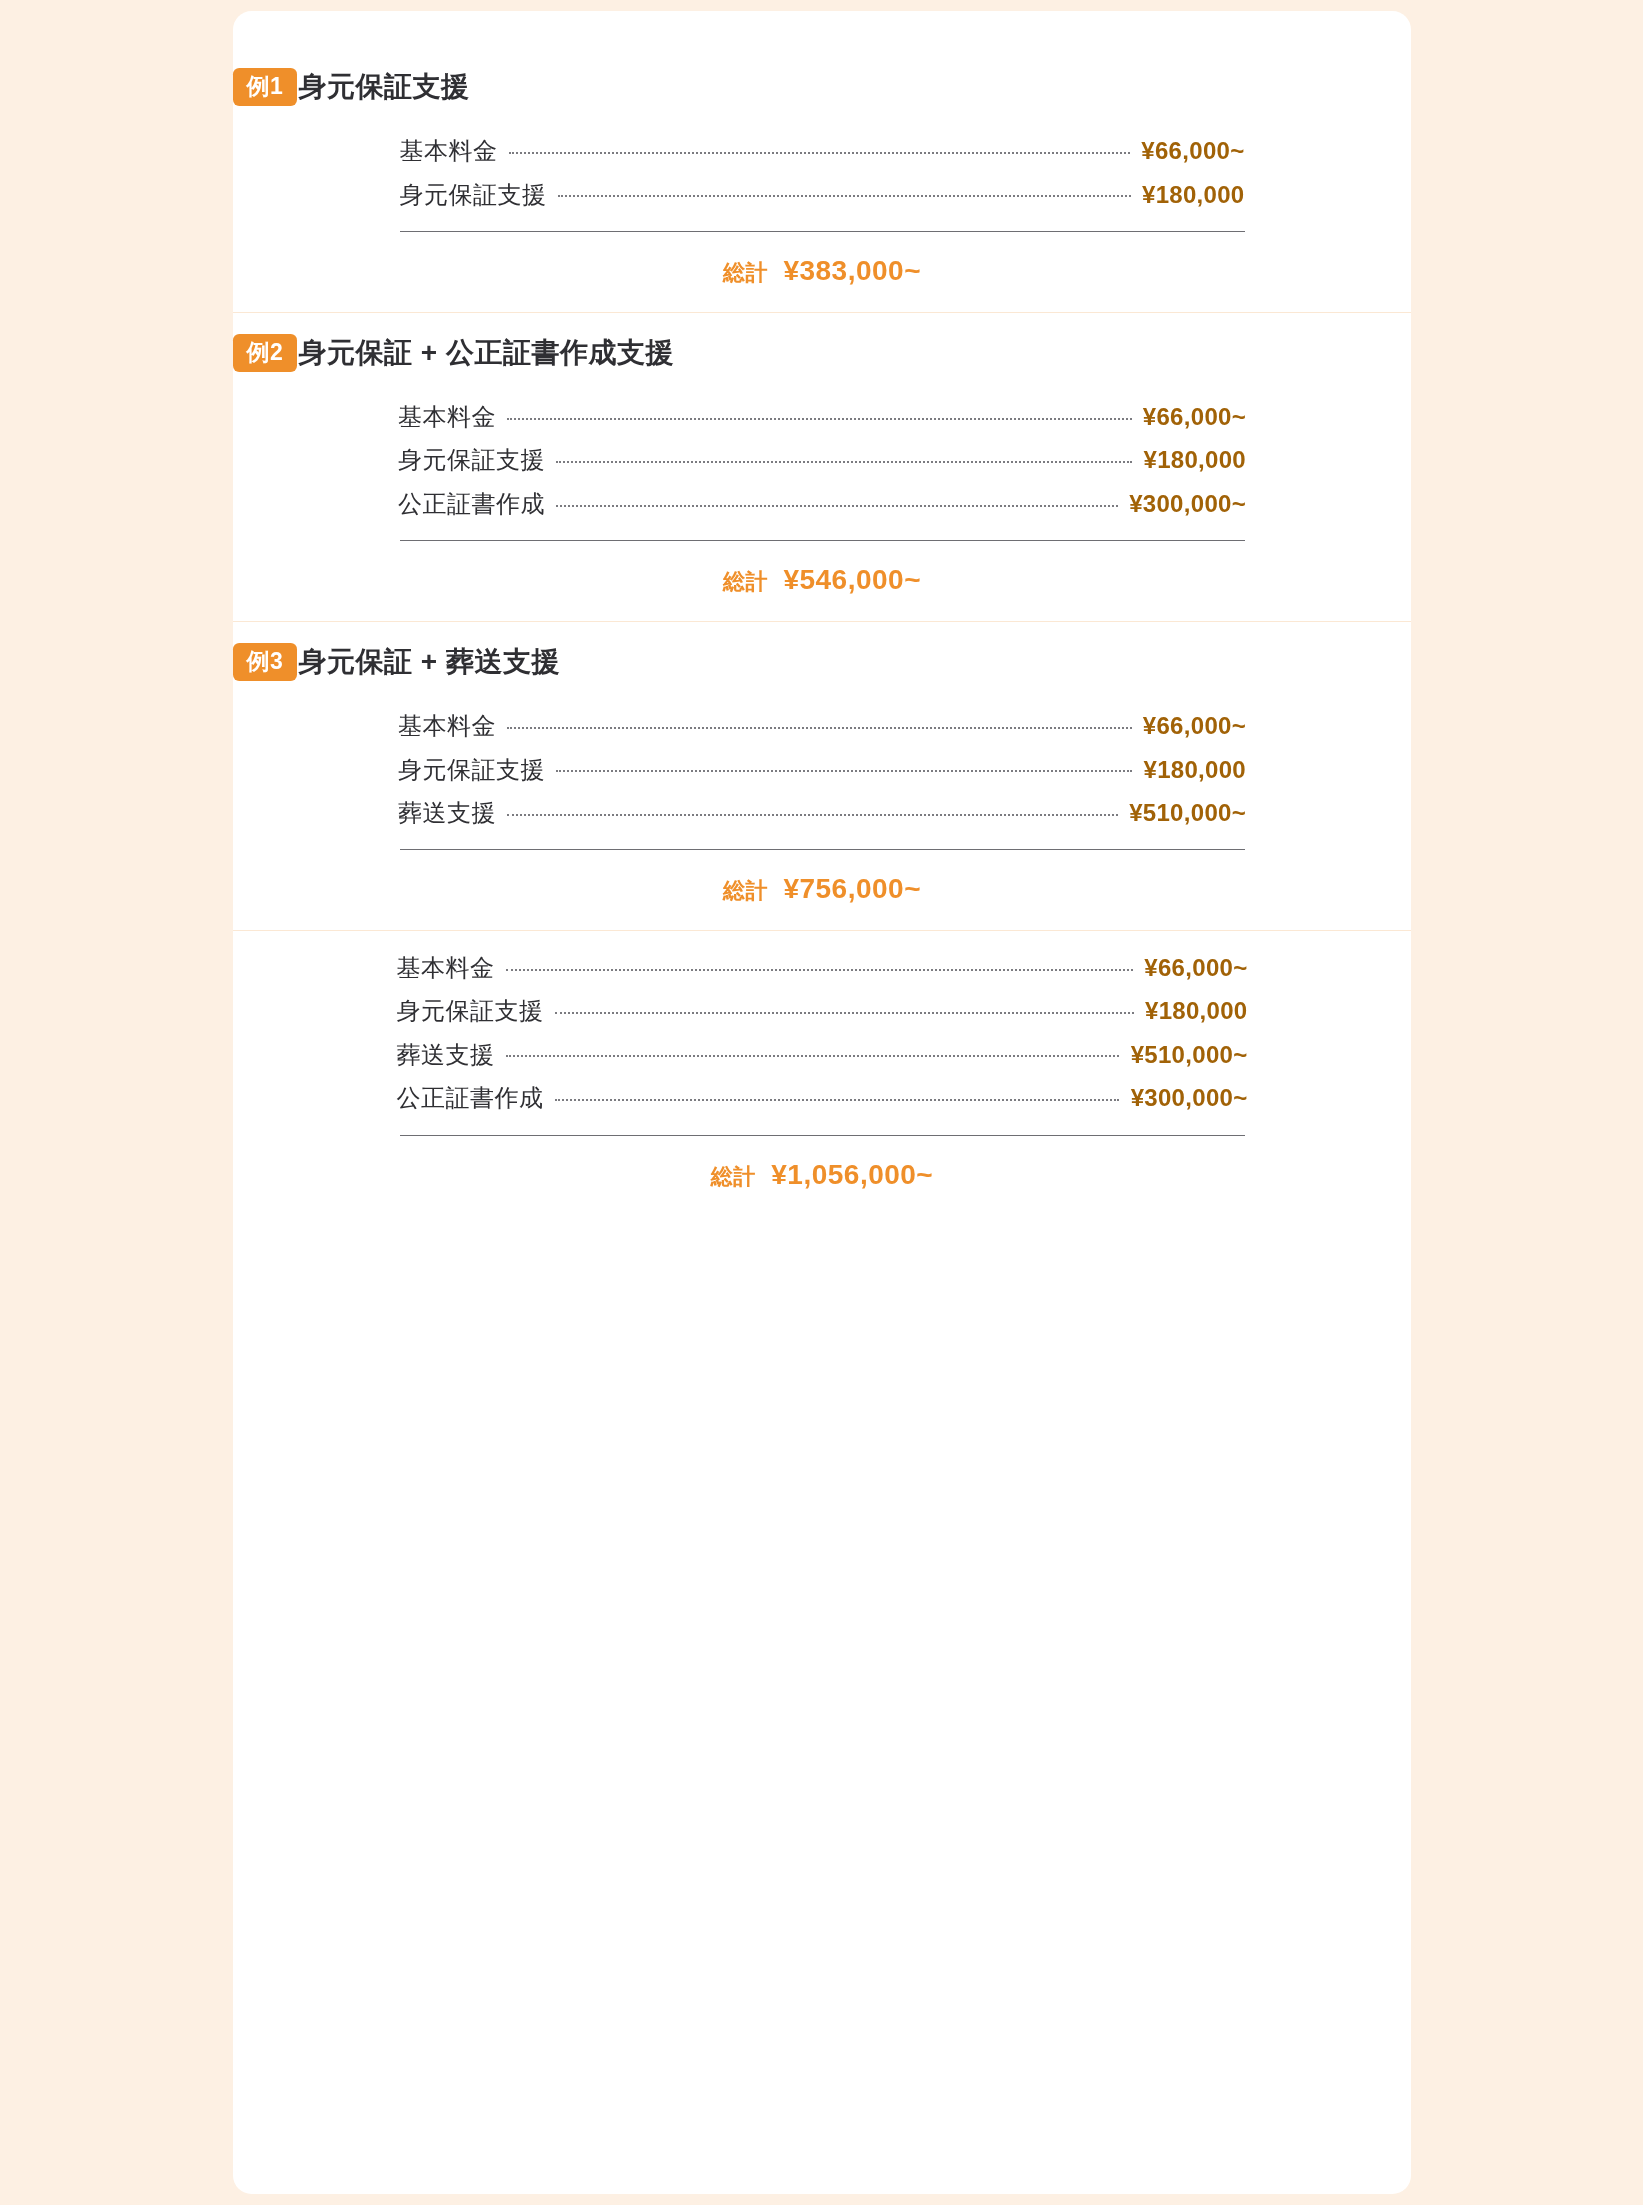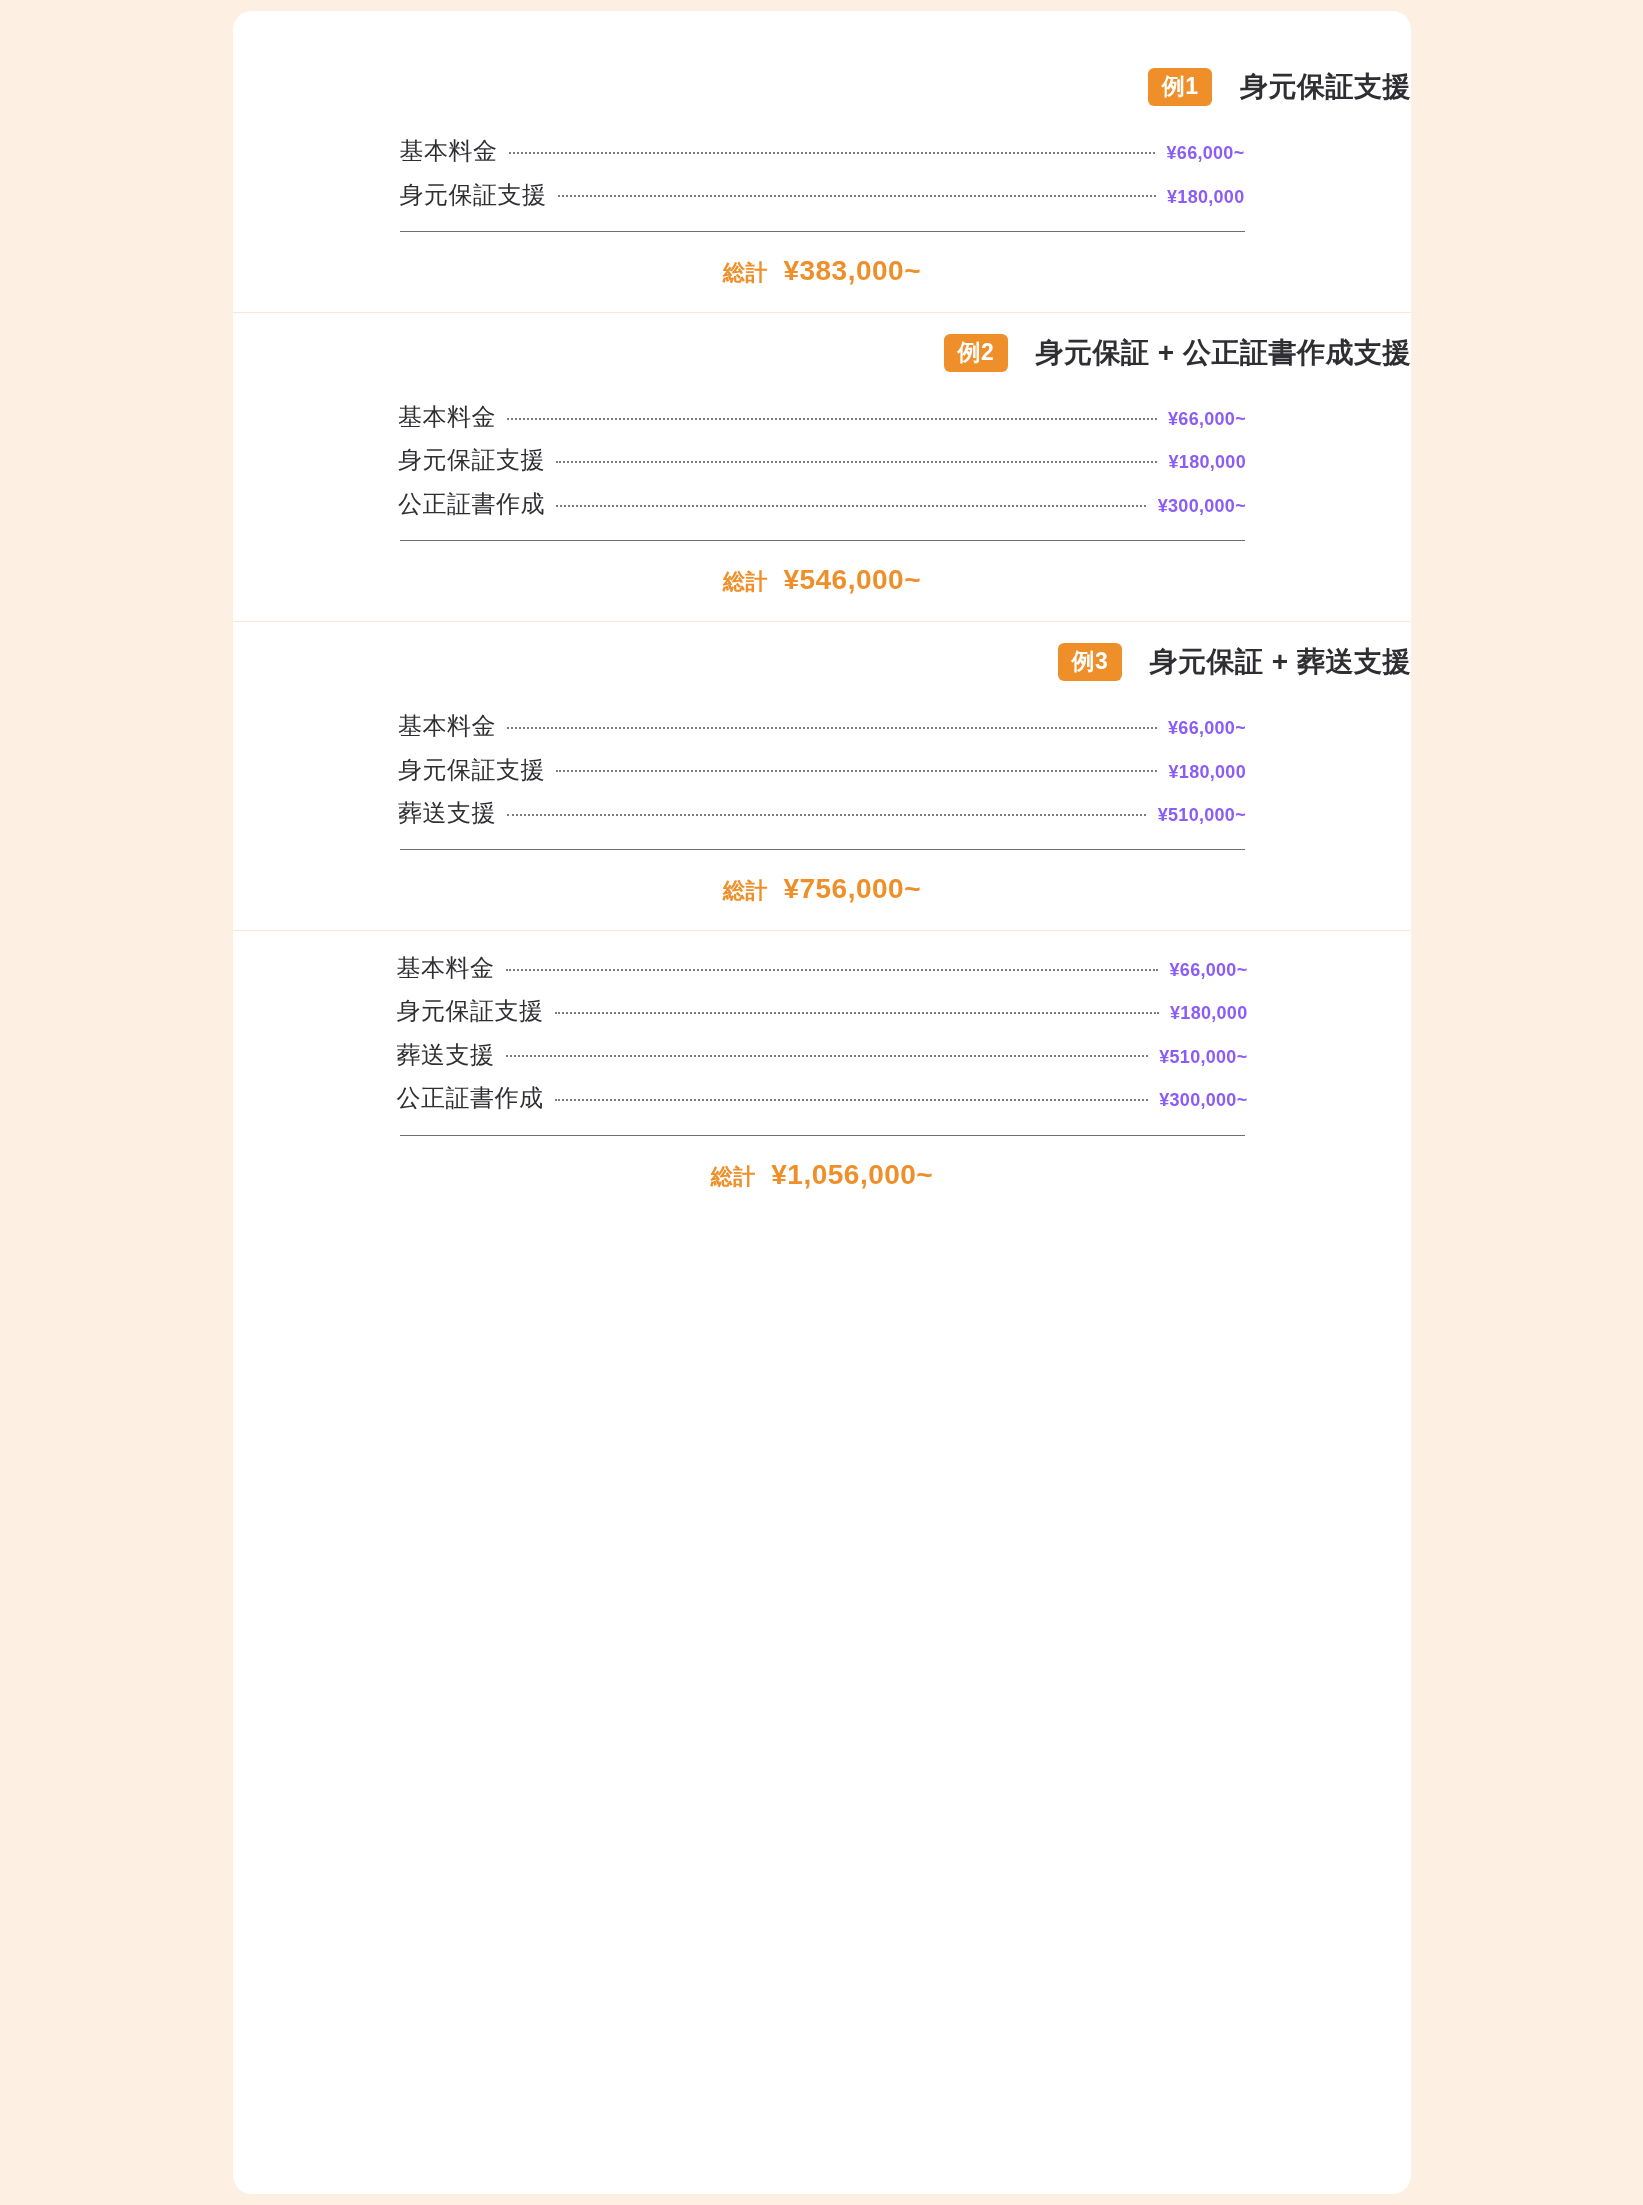--- a/index.html
+++ b/index.html
@@ -31,22 +31,22 @@
   }
   .example {
     padding: 20.6px 0 24px 0;
   }
   .example + .example {
     border-top: 1.5px solid #fbe8d4;
   }
   .ex-header {
     display: flex;
     align-items: center;
-    justify-content: flex-end;
-    gap: 28px;
+    justify-content: flex-start;
+    gap: 2px;
     margin-bottom: 29px;
   }
   .badge {
     background: #ef8f2a;
     color: #ffffff;
     font-size: 23px;
     font-weight: bold;
     border-radius: 6.2px;
     padding: 7.2px 13.4px 8.2px 13.4px;
     line-height: 1;
@@ -77,24 +77,24 @@
   }
   .row .dots {
     flex: 1 1 auto;
     margin: 0 11.3px;
     position: relative;
     top: -5.2px;
     border-bottom: 2.6px dotted #7b7b80;
     height: 0.5px;
   }
   .row .price {
-    color: #8b5cf6;
-    font-weight: bold;
-    white-space: nowrap;
-    font-size: 18px;
+    color: #a16207;
+    font-weight: bold;
+    white-space: nowrap;
+    font-size: 24px;
     letter-spacing: 0.3px;
     text-align: right;
   }
   .divider {
     width: 845px;
     margin: 20.6px auto 0 auto;
     border-bottom: 1.5px solid #6e6e73;
   }
   .total {
     text-align: center;

